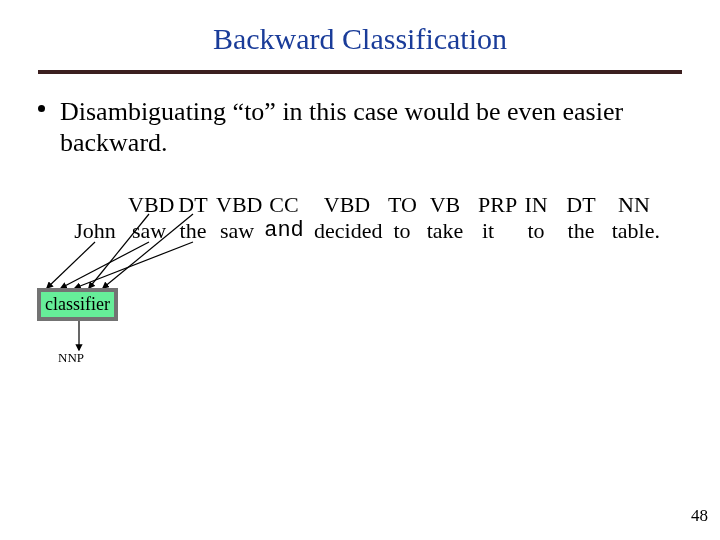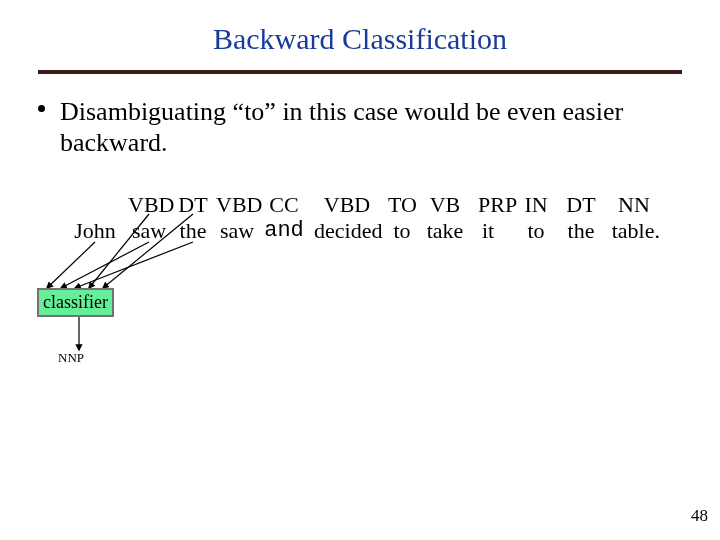--- a/index.html
+++ b/index.html
@@ -62,21 +62,21 @@
   .tags-row { top: 192px; }
   .words-row { top: 218px; }
   .tok {
     position: absolute;
     text-align: center;
   }
   .classifier-box {
     position: absolute;
     top: 288px;
     left: 37px;
-    border: 2px solid #737373;
+    border: 4px solid #737373;
     background: #66ee99;
     font-size: 18px;
     padding: 2px 4px;
   }
   .output-tag {
     position: absolute;
     top: 350px;
     left: 58px;
     font-size: 13px;
   }

